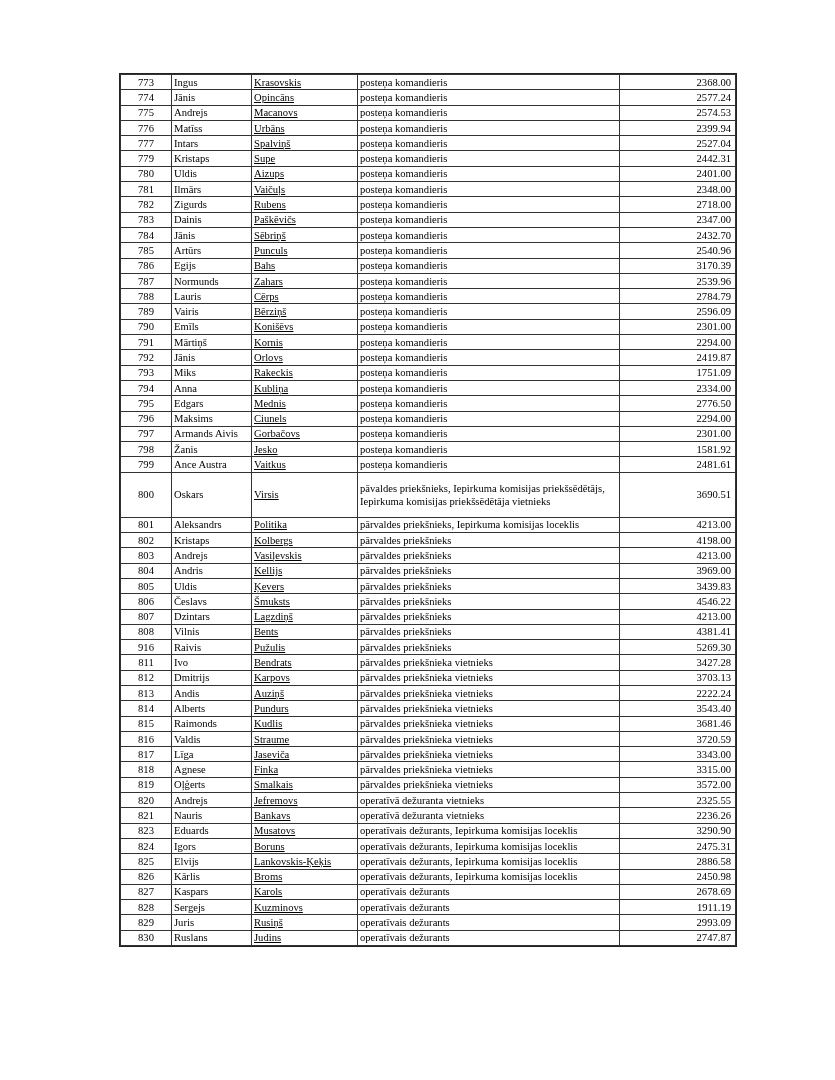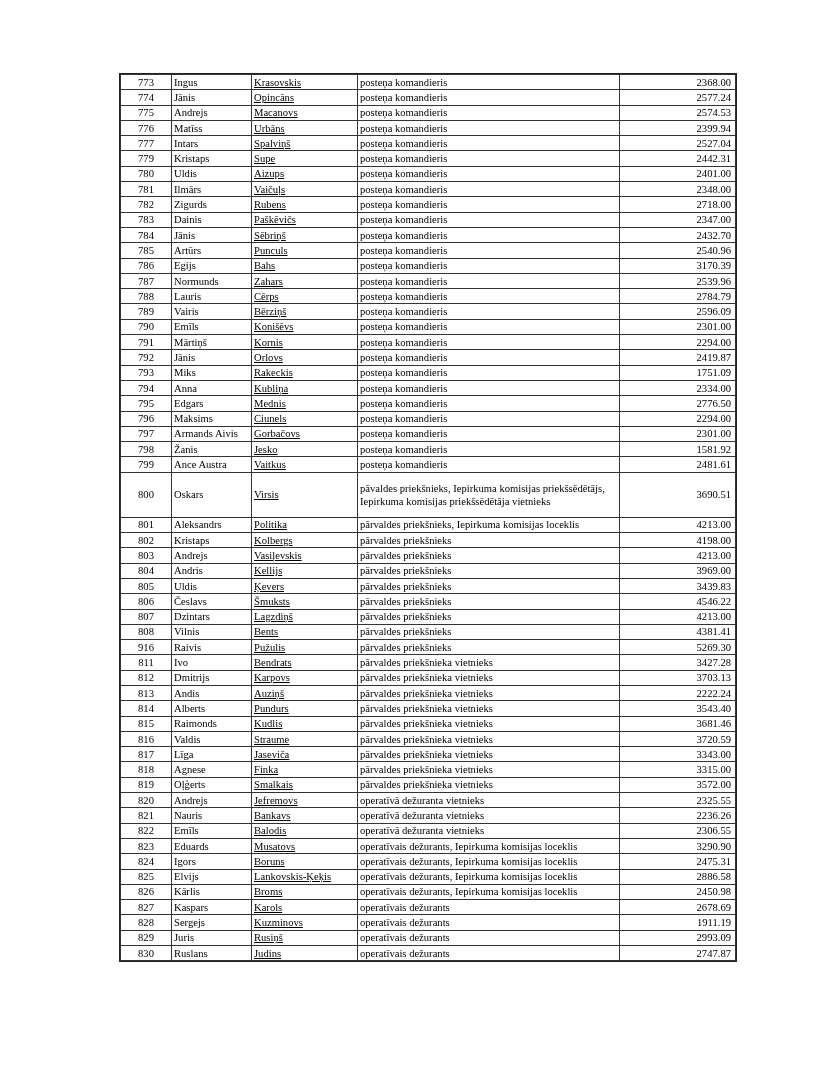--- a/index.html
+++ b/index.html
@@ -386,27 +386,20 @@
     <td class="c-sal">2325.55</td>
   </tr>
         <tr>
     <td class="c-num">821</td>
     <td class="c-first">Nauris</td>
     <td class="c-last">Bankavs</td>
     <td class="c-pos">operatīvā dežuranta vietnieks</td>
     <td class="c-sal">2236.26</td>
   </tr>
         <tr>
-    <td class="c-num">822</td>
-    <td class="c-first">Emīls</td>
-    <td class="c-last">Balodis</td>
-    <td class="c-pos">operatīvā dežuranta vietnieks</td>
-    <td class="c-sal">2306.55</td>
-  </tr>
-        <tr>
     <td class="c-num">823</td>
     <td class="c-first">Eduards</td>
     <td class="c-last">Musatovs</td>
     <td class="c-pos">operatīvais dežurants, Iepirkuma komisijas loceklis</td>
     <td class="c-sal">3290.90</td>
   </tr>
         <tr>
     <td class="c-num">824</td>
     <td class="c-first">Igors</td>
     <td class="c-last">Boruns</td>

